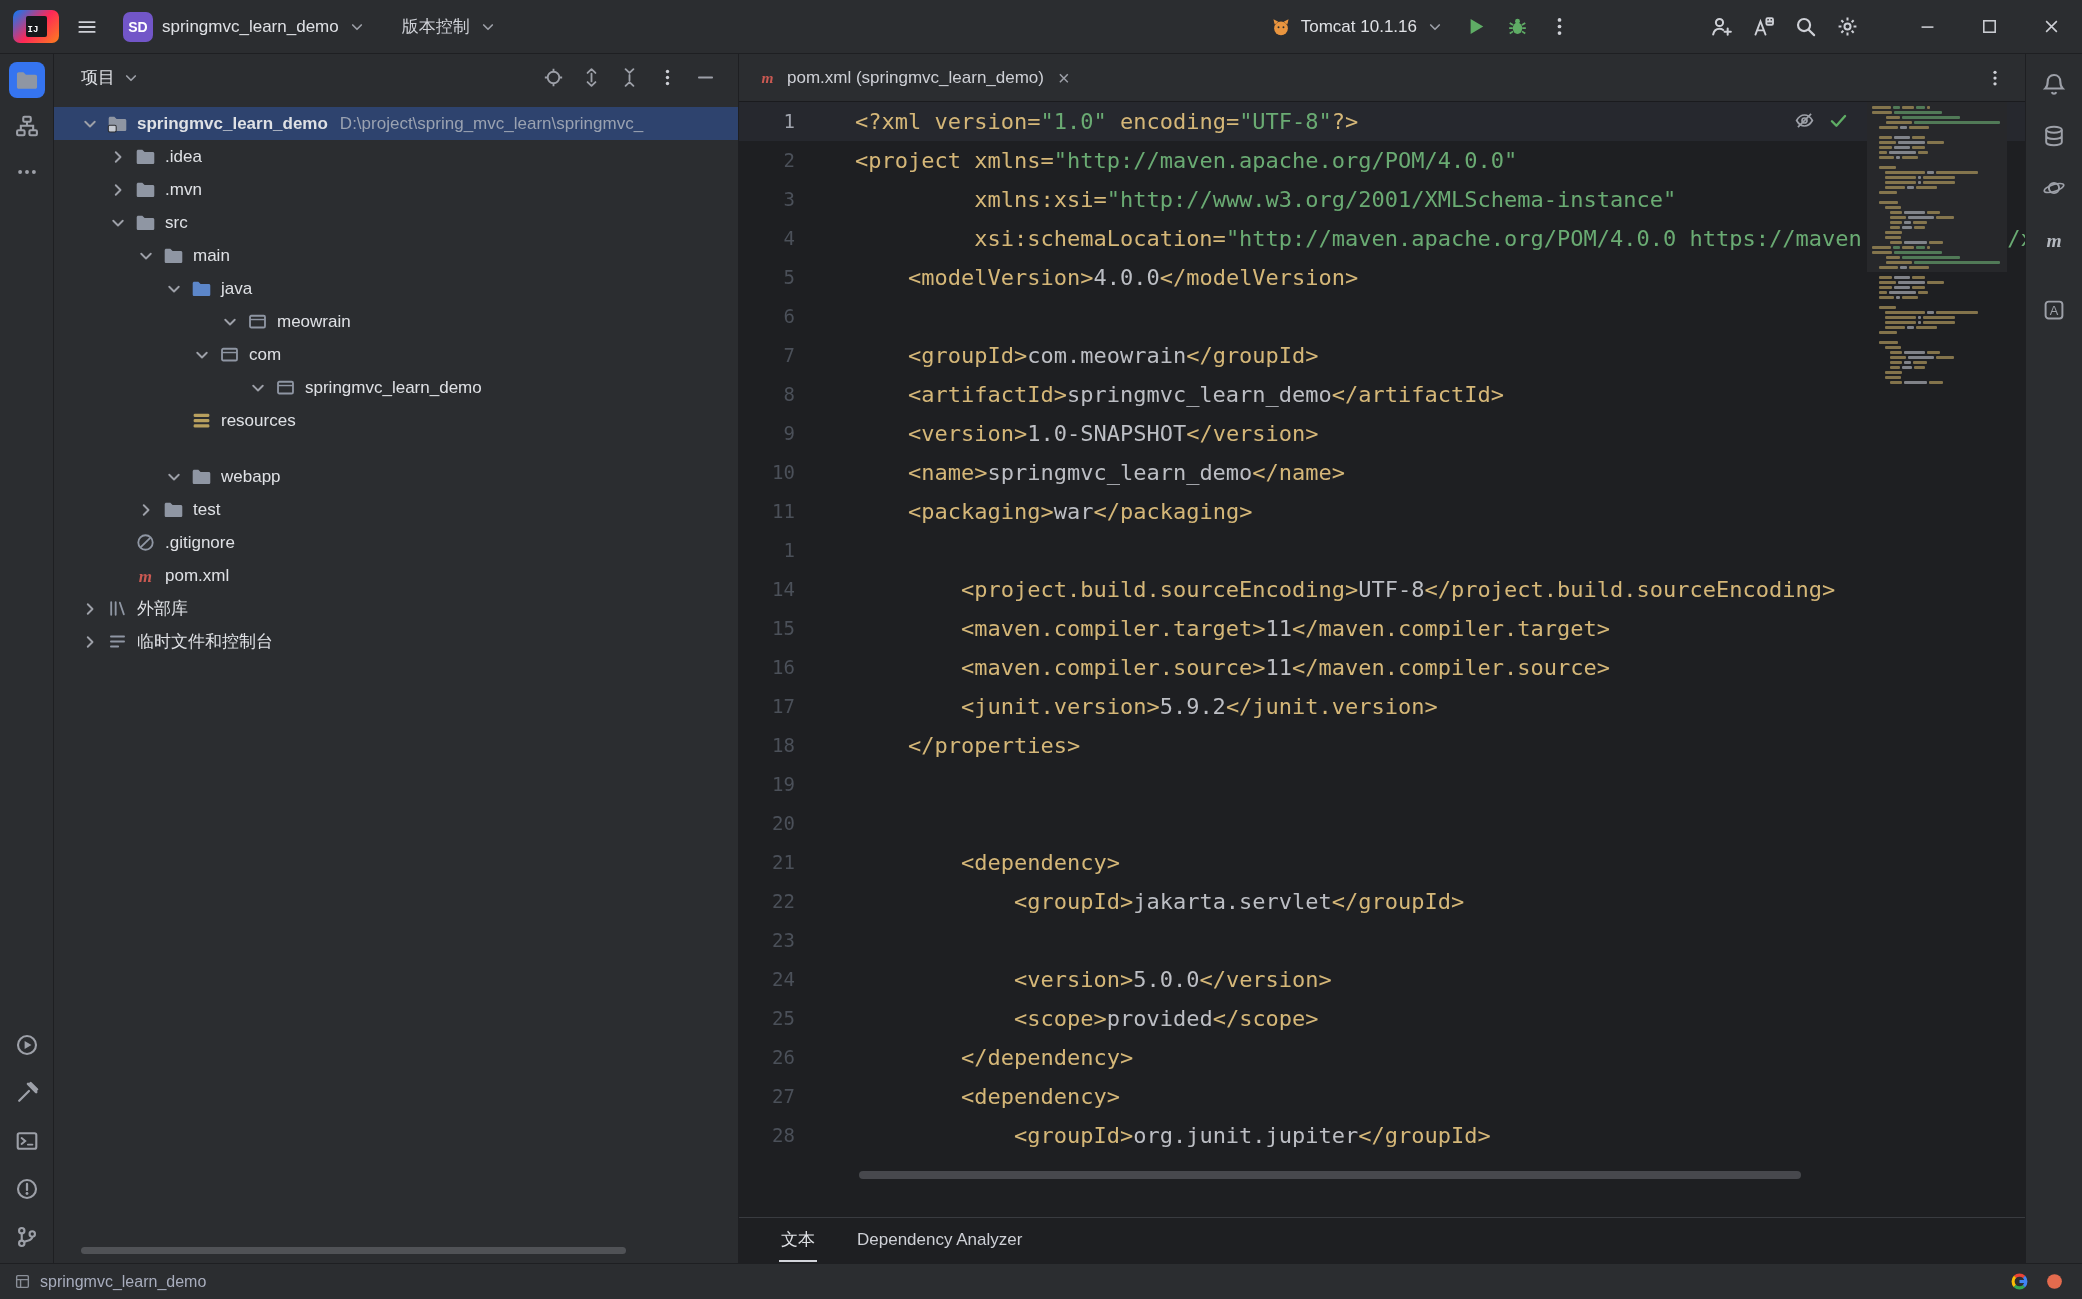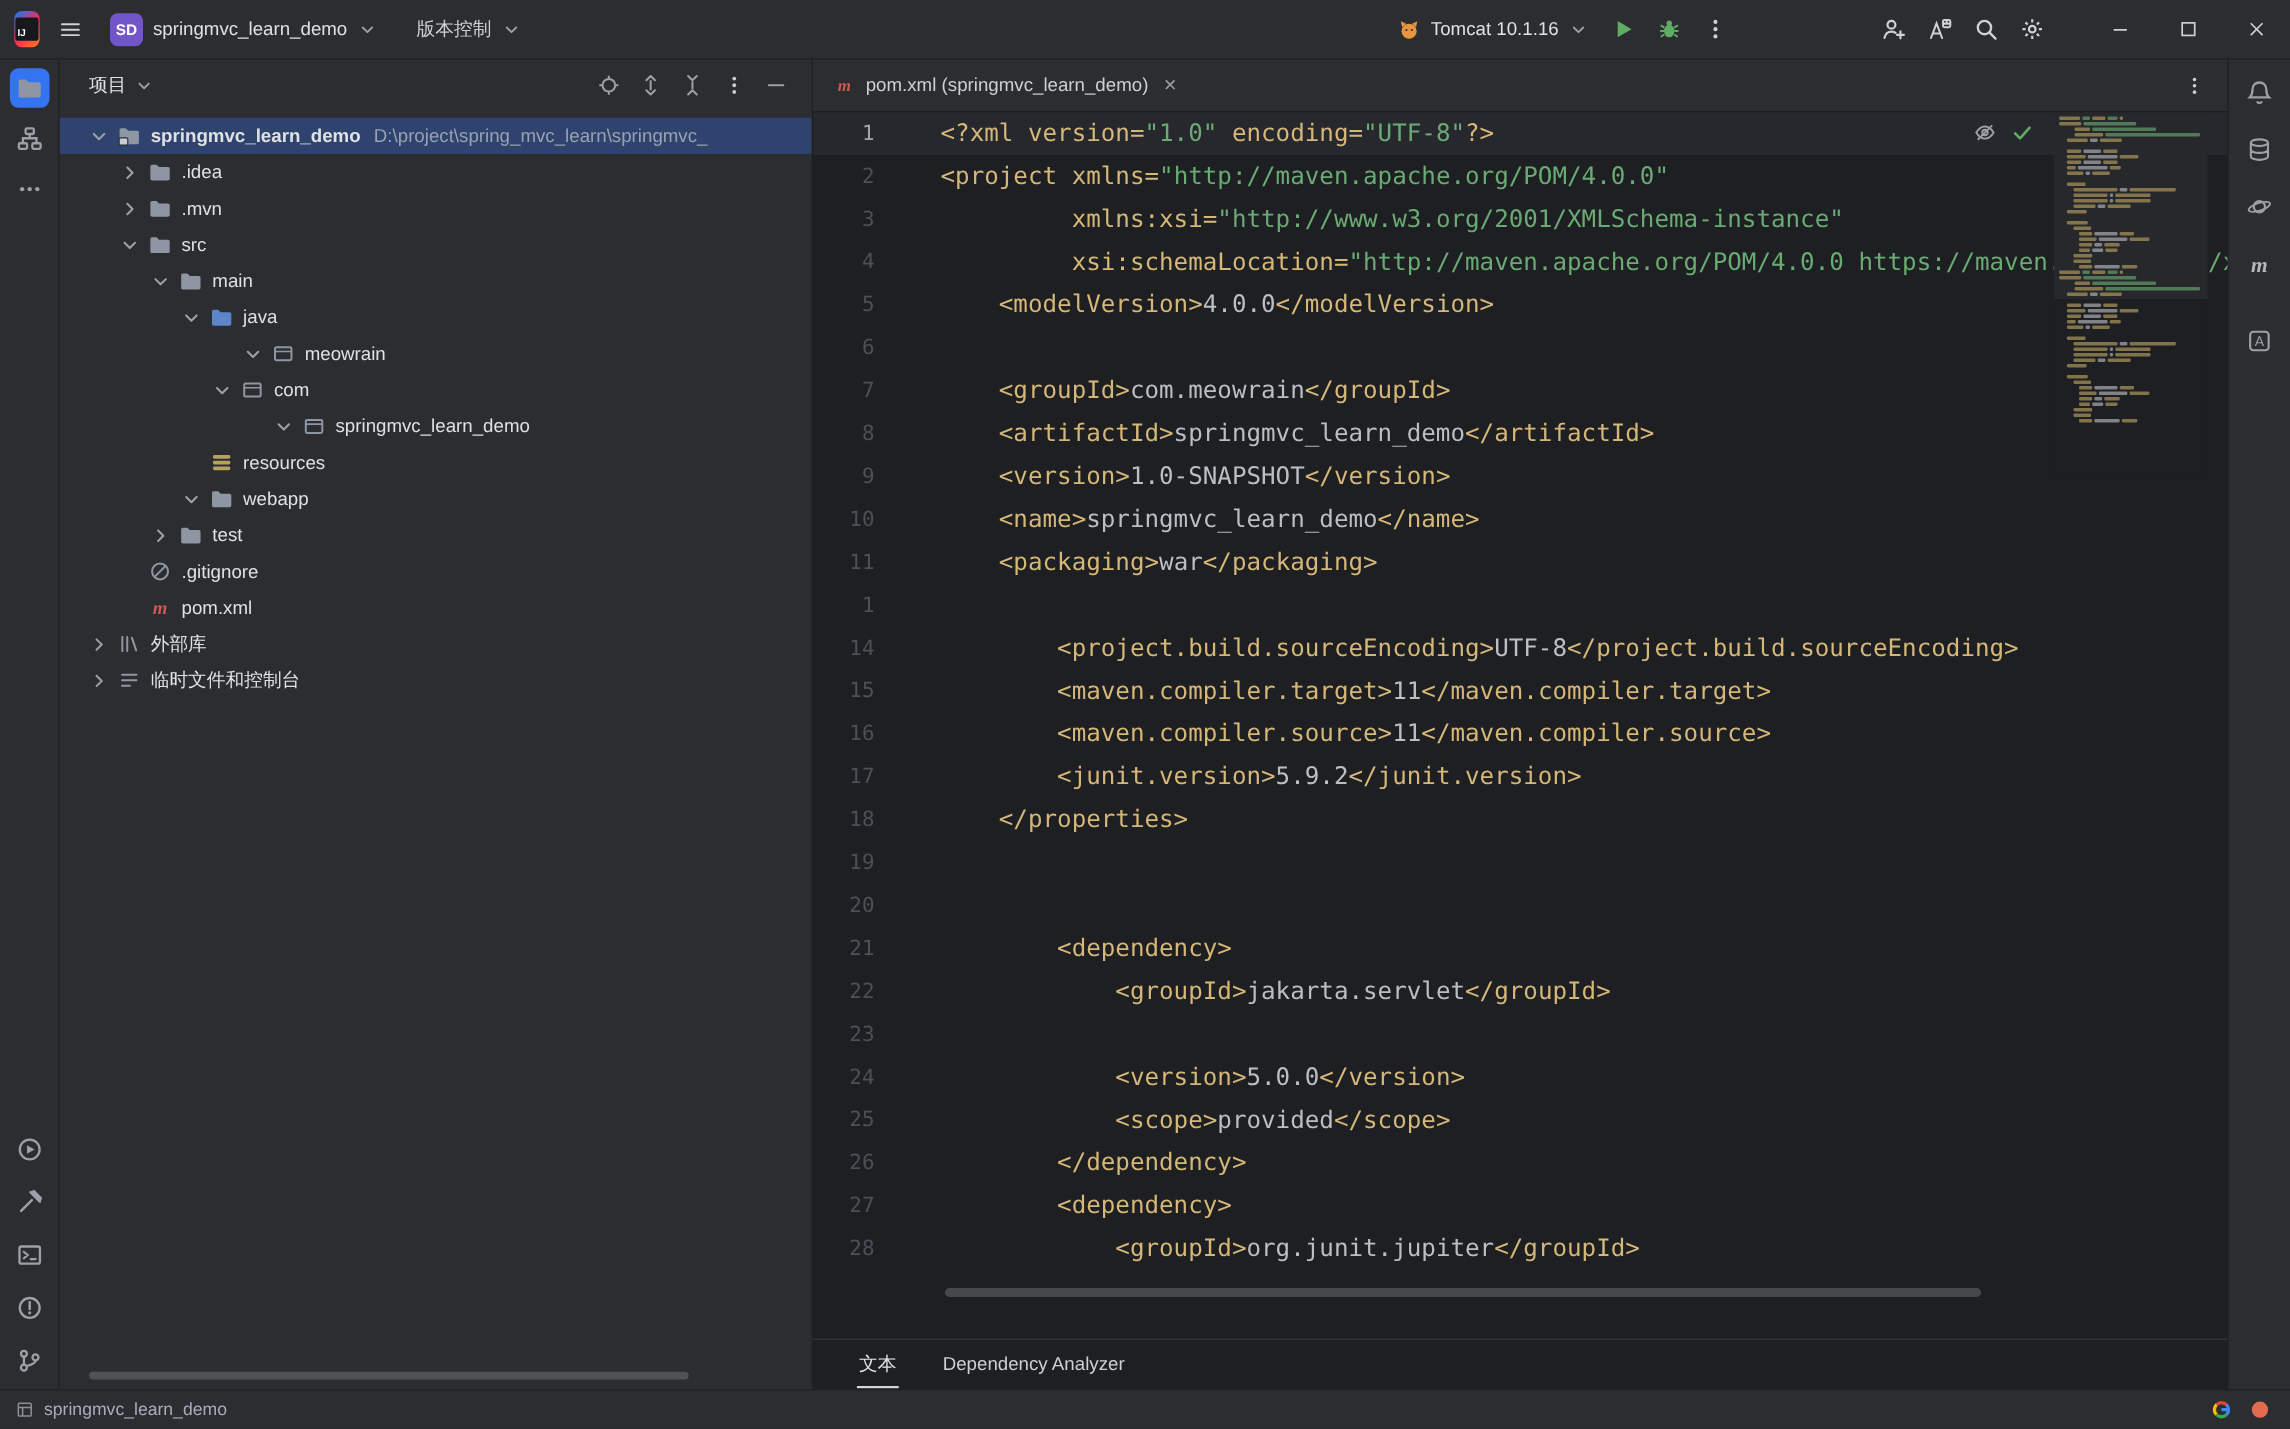--- a/index.html
+++ b/index.html
@@ -3,23 +3,23 @@
 <meta charset="utf-8">
 <style>
   html,body{margin:0;padding:0;background:#101113;}
   .window{width:2082px;height:1299px;display:flex;flex-direction:column;background:#1e1f22;
     font-family:"Liberation Sans",sans-serif;color:#dfe1e5;overflow:hidden;position:relative;user-select:none;}
   svg{display:block}
 
   
   .titlebar{height:53px;flex:none;background:#2b2d30;border-bottom:1px solid #1e1f22;
     display:flex;align-items:center;padding-left:13px;gap:10px;}
-  .app-logo{width:23px;height:33px;border-radius:7px;flex:none;
+  .app-logo{width:46px;height:33px;border-radius:7px;flex:none;
     background:linear-gradient(135deg,#087cfa 0%,#fe2857 52%,#fc801d 100%);
-    display:flex;align-items:center;justify-content:center;cursor:pointer;}
+    display:flex;align-items:center;justify-content:center;cursor:pointer;font-family:Liberation Mono, monospace;}
   .logo-core{width:21px;height:21px;background:#16181b;border-radius:2px;color:#fff;
     font-size:9px;font-weight:bold;display:flex;align-items:flex-end;padding:2px;box-sizing:border-box;}
   .tb-btn{width:36px;height:36px;display:flex;align-items:center;justify-content:center;border-radius:6px;}
   .tb-btn svg{width:22px;height:22px}
   .proj-widget,.vcs-widget{display:flex;align-items:center;gap:9px;height:38px;padding:0 8px;border-radius:8px;}
   .vcs-widget{margin-left:10px;color:#ced0d6;}
   .proj-badge{width:30px;height:30px;border-radius:7px;background:#7256c8;color:#fff;font-size:14px;
     font-weight:bold;display:flex;align-items:center;justify-content:center;}
   .proj-name{font-size:17px;color:#dfe1e5;}
   .vcs-widget span:first-child{font-size:17px;}
@@ -490,21 +490,21 @@
               <svg viewBox="0 0 16 16">
                 <g fill="#b8a05e">
                   <rect x="2" y="2.8" width="12" height="2.5" rx="1"></rect>
                   <rect x="2" y="6.8" width="12" height="2.5" rx="1"></rect>
                   <rect x="2" y="10.8" width="12" height="2.5" rx="1"></rect>
                 </g>
               </svg>
             </span>
             <span class="tlabel">resources</span>
           </div>
-          <div class="trow" style="padding-left: 108px;">
+          <div class="trow" style="padding-left: 108px; margin-top: 23px;">
             <span class="chev-slot">
               <svg viewBox="0 0 16 16">
                 <path d="M4.2 6.2 8 10l3.8-3.8" fill="none" stroke="#9da0a8" stroke-width="1.5" stroke-linecap="round" stroke-linejoin="round"></path>
               </svg>
             </span>
             <span class="titem-icon">
               <svg viewBox="0 0 16 16">
                 <path d="M1.3 4c0-.7.5-1.2 1.2-1.2h3.1l1.7 1.7h6.2c.7 0 1.2.5 1.2 1.2v6.9c0 .7-.5 1.2-1.2 1.2H2.5c-.7 0-1.2-.5-1.2-1.2z" fill="#8f96a3"></path>
               </svg>
             </span>

